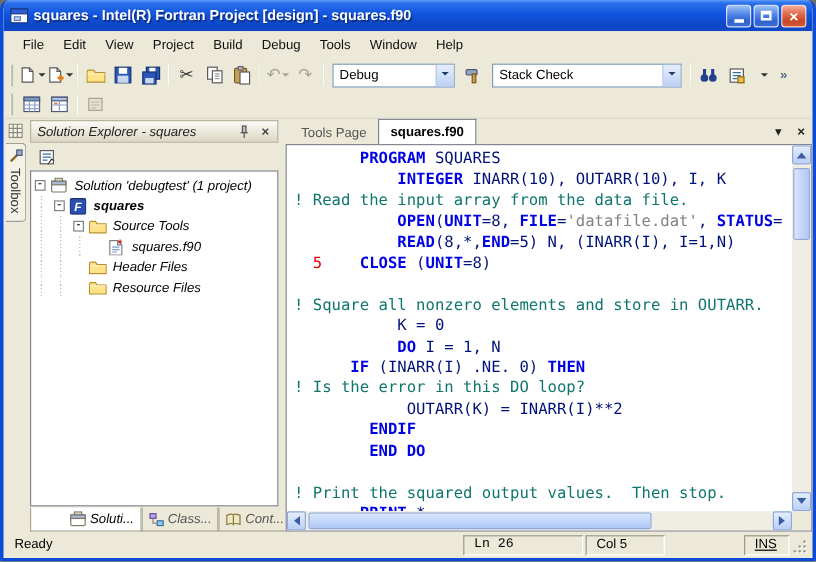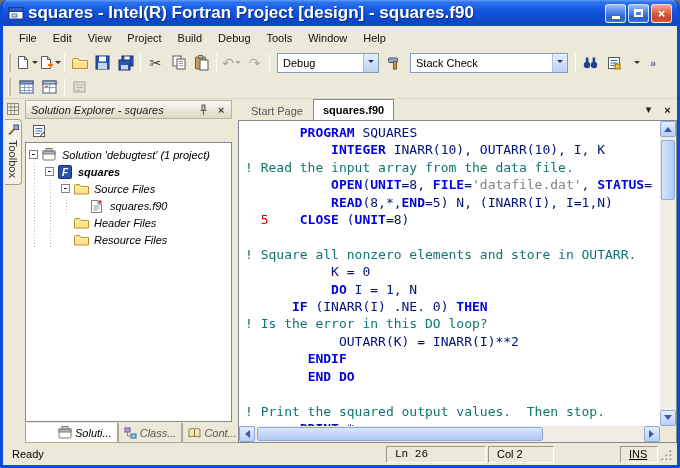--- a/index.html
+++ b/index.html
@@ -3,21 +3,21 @@
 <meta charset="utf-8">
 <style>
   * { margin:0; padding:0; box-sizing:border-box; }
   html,body { background:#6B6B6B; font-family:"Liberation Sans","DejaVu Sans",sans-serif; }
   .window{ position:relative; width:680px; height:468px; border:3px solid #0B4BD8; border-top:none;
            border-radius:8px 8px 3px 3px; overflow:hidden; background:#ECE9D8; }
 
   
   .titlebar{ height:26px; display:flex; align-items:center; gap:4px; padding:0 5px;
     background:linear-gradient(180deg,#5C9CF8 0%,#2A70EC 10%,#1254DE 45%,#0E46C4 85%,#1048C8 100%); }
-  .title-text{ flex:1; color:#fff; font-weight:bold; font-size:17px; text-shadow:1px 1px 1px #0A2A7A;
+  .title-text{ flex:1; color:#fff; font-weight:bold; font-size:12px; text-shadow:1px 1px 1px #0A2A7A;
     white-space:nowrap; overflow:hidden; }
   .win-btns{ display:flex; gap:2px; }
   .wbtn{ width:21px; height:19px; border-radius:3px; border:1px solid rgba(255,255,255,.75);
     display:flex; align-items:center; justify-content:center; color:#fff; font-size:13px; font-weight:bold;
     background:linear-gradient(180deg,#9CC0F8,#5388E8 40%,#2E61D0 75%,#3E6CD4); }
   .wbtn.close{ background:linear-gradient(180deg,#F5A998,#DE6A4A 40%,#C84627 75%,#D55B36); }
   .glyph-min{ width:8px; height:3px; background:#fff; margin-top:8px; }
   .glyph-max{ width:9px; height:8px; border:2px solid #fff; border-top-width:3px; }
 
   
@@ -354,21 +354,21 @@
           <div class="tree-row">
             <span class="tree-indent"></span>
             <span class="tree-indent"></span>
             <span class="expander">-</span>
             <span class="tree-ico">
               <svg width="15" height="12">
                 <path d="M0.5 2.5 L0.5 11 L14.5 11 L14.5 3.5 L7 3.5 L5.5 1.5 L1.5 1.5 Z" fill="#FFE28A" stroke="#B8912E"></path>
                 <path d="M1 4.5 H14" stroke="#FFF3C0"></path>
               </svg>
             </span>
-            <span class="tree-label">Source Files</span>
+            <span class="tree-label">Source Tools</span>
           </div>
           <div class="tree-row">
             <span class="tree-indent"></span>
             <span class="tree-indent"></span>
             <span class="tree-indent"></span>
             <span class="expander empty"></span>
             <span class="tree-ico">
               <svg width="13" height="14">
                 <path d="M1.5 1.5 h6.5 l3.5 3.5 v8.5 h-10 z" fill="#fff" stroke="#808080"></path>
                 <path d="M8 1.5 v3.5 h3.5" fill="none" stroke="#808080"></path>
@@ -433,21 +433,21 @@
             </span>
             <span>Cont...</span>
           </span>
         </div>
     </div>
 
     <div class="splitter"></div>
 
     <div class="editor">
       <div class="doc-tabs" id="doc-tabs">
-        <span class="doc-tab">Start Page</span>
+        <span class="doc-tab">Tools Page</span>
           <span class="doc-tab active">squares.f90</span>
           <span class="tab-right">
           <span class="tab-rbtn">▾</span>
           <span class="tab-rbtn">×</span>
         </span>
       </div>
       <div class="code-wrap">
         <pre class="code" id="code"><div class="cl"><span class="tok-pl">       </span><span class="tok-kw">PROGRAM</span><span class="tok-pl"> SQUARES</span></div><div class="cl"><span class="tok-pl">           </span><span class="tok-kw">INTEGER</span><span class="tok-pl"> INARR(10), OUTARR(10), I, K</span></div><div class="cl"><span class="tok-cm">! Read the input array from the data file.</span></div><div class="cl"><span class="tok-pl">           </span><span class="tok-kw">OPEN</span><span class="tok-pl">(</span><span class="tok-kw">UNIT</span><span class="tok-pl">=8, </span><span class="tok-kw">FILE</span><span class="tok-pl">=</span><span class="tok-st">'datafile.dat'</span><span class="tok-pl">, </span><span class="tok-kw">STATUS</span><span class="tok-pl">=</span></div><div class="cl"><span class="tok-pl">           </span><span class="tok-kw">READ</span><span class="tok-pl">(8,*,</span><span class="tok-kw">END</span><span class="tok-pl">=5) N, (INARR(I), I=1,N)</span></div><div class="cl"><span class="tok-lb">  5</span><span class="tok-pl">    </span><span class="tok-kw">CLOSE</span><span class="tok-pl"> (</span><span class="tok-kw">UNIT</span><span class="tok-pl">=8)</span></div><div class="cl">&nbsp;</div><div class="cl"><span class="tok-cm">! Square all nonzero elements and store in OUTARR.</span></div><div class="cl"><span class="tok-pl">           K = 0</span></div><div class="cl"><span class="tok-pl">           </span><span class="tok-kw">DO</span><span class="tok-pl"> I = 1, N</span></div><div class="cl"><span class="tok-pl">      </span><span class="tok-kw">IF</span><span class="tok-pl"> (INARR(I) .NE. 0) </span><span class="tok-kw">THEN</span></div><div class="cl"><span class="tok-cm">! Is the error in this DO loop?</span></div><div class="cl"><span class="tok-pl">            OUTARR(K) = INARR(I)**2</span></div><div class="cl"><span class="tok-pl">        </span><span class="tok-kw">ENDIF</span></div><div class="cl"><span class="tok-pl">        </span><span class="tok-kw">END DO</span></div><div class="cl">&nbsp;</div><div class="cl"><span class="tok-cm">! Print the squared output values.  Then stop.</span></div><div class="cl"><span class="tok-pl">       </span><span class="tok-kw">PRINT</span><span class="tok-pl"> *, </span></div></pre>
         <div class="vscroll">
           <span class="sarrow up">
@@ -468,21 +468,21 @@
             </span>
         </div>
         <div class="corner"></div>
       </div>
     </div>
   </div>
 
   <div class="statusbar">
     <span class="sb-ready">Ready</span>
     <span class="sb-cell sb-ln">Ln 26</span>
-    <span class="sb-cell sb-col">Col 2</span>
+    <span class="sb-cell sb-col">Col 5</span>
     <span class="sb-cell sb-ch">Ch 7</span>
     <span class="sb-cell sb-ins">INS</span>
     <span class="sb-grip">
       <svg width="13" height="13">
           <g fill="#FFFFFF">
             <circle cx="11" cy="11" r="1.3"></circle>
             <circle cx="11" cy="7" r="1.3"></circle>
             <circle cx="7" cy="11" r="1.3"></circle>
             <circle cx="11" cy="3" r="1.3"></circle>
             <circle cx="7" cy="7" r="1.3"></circle>

